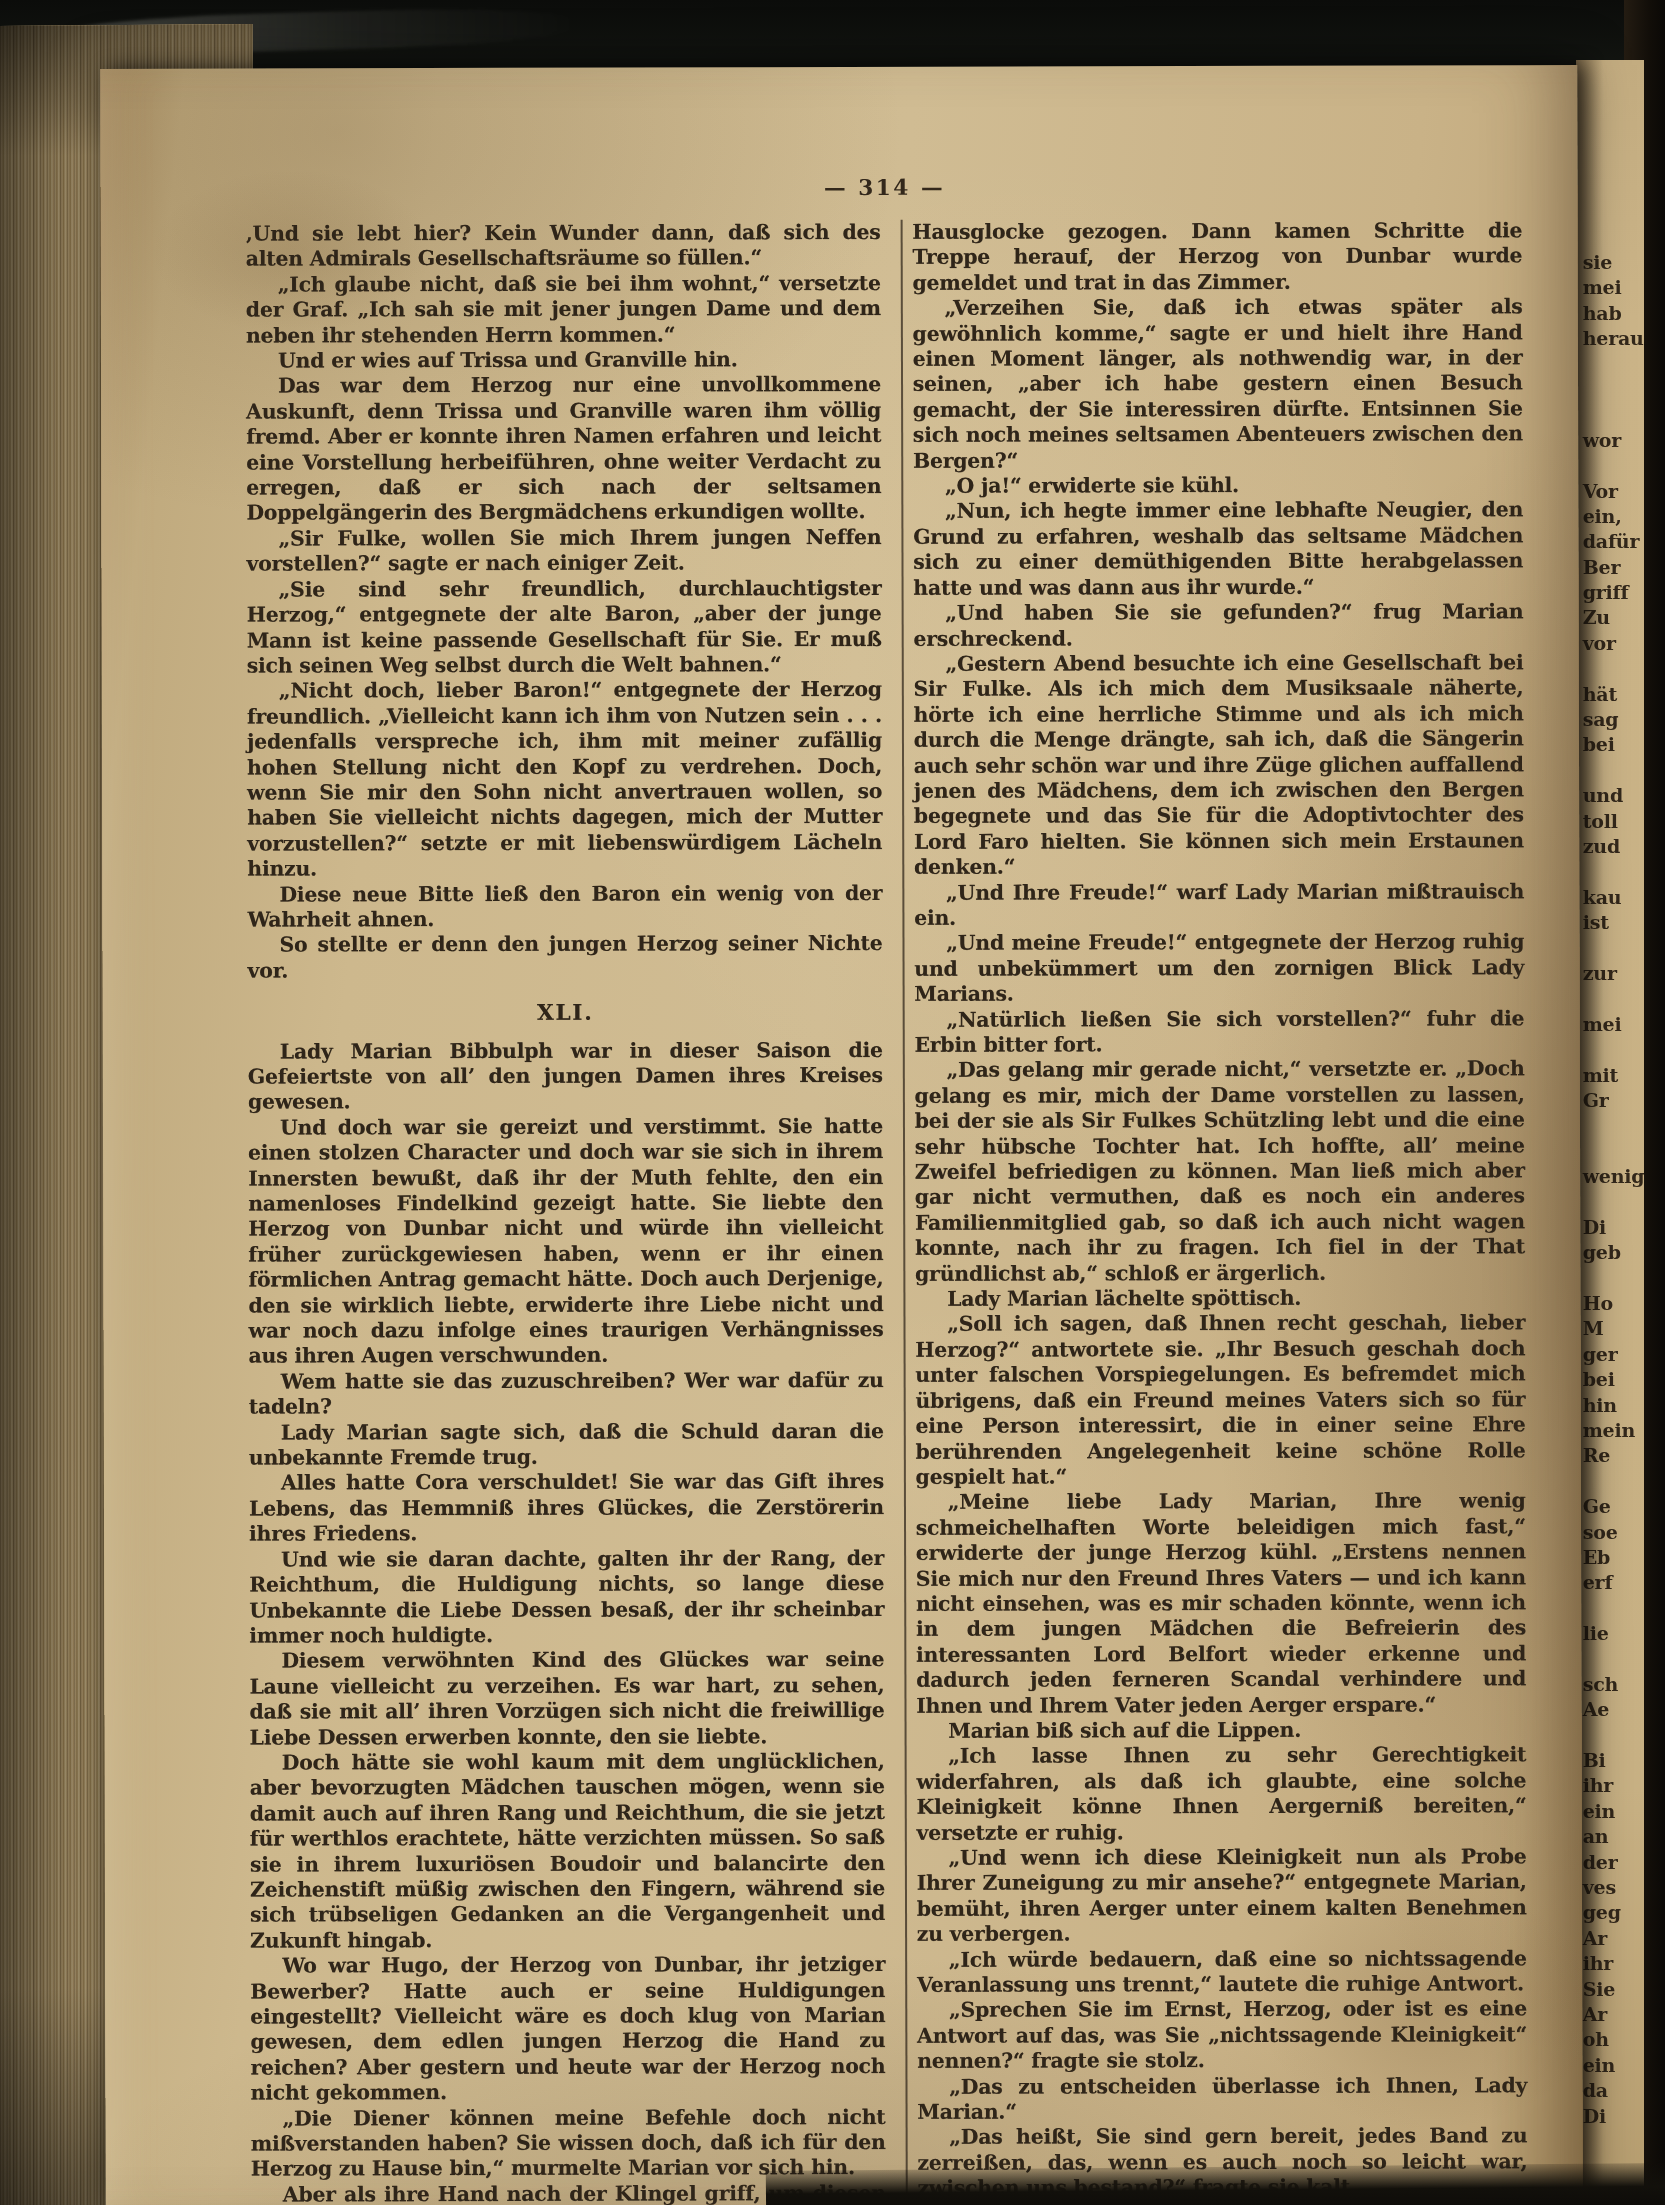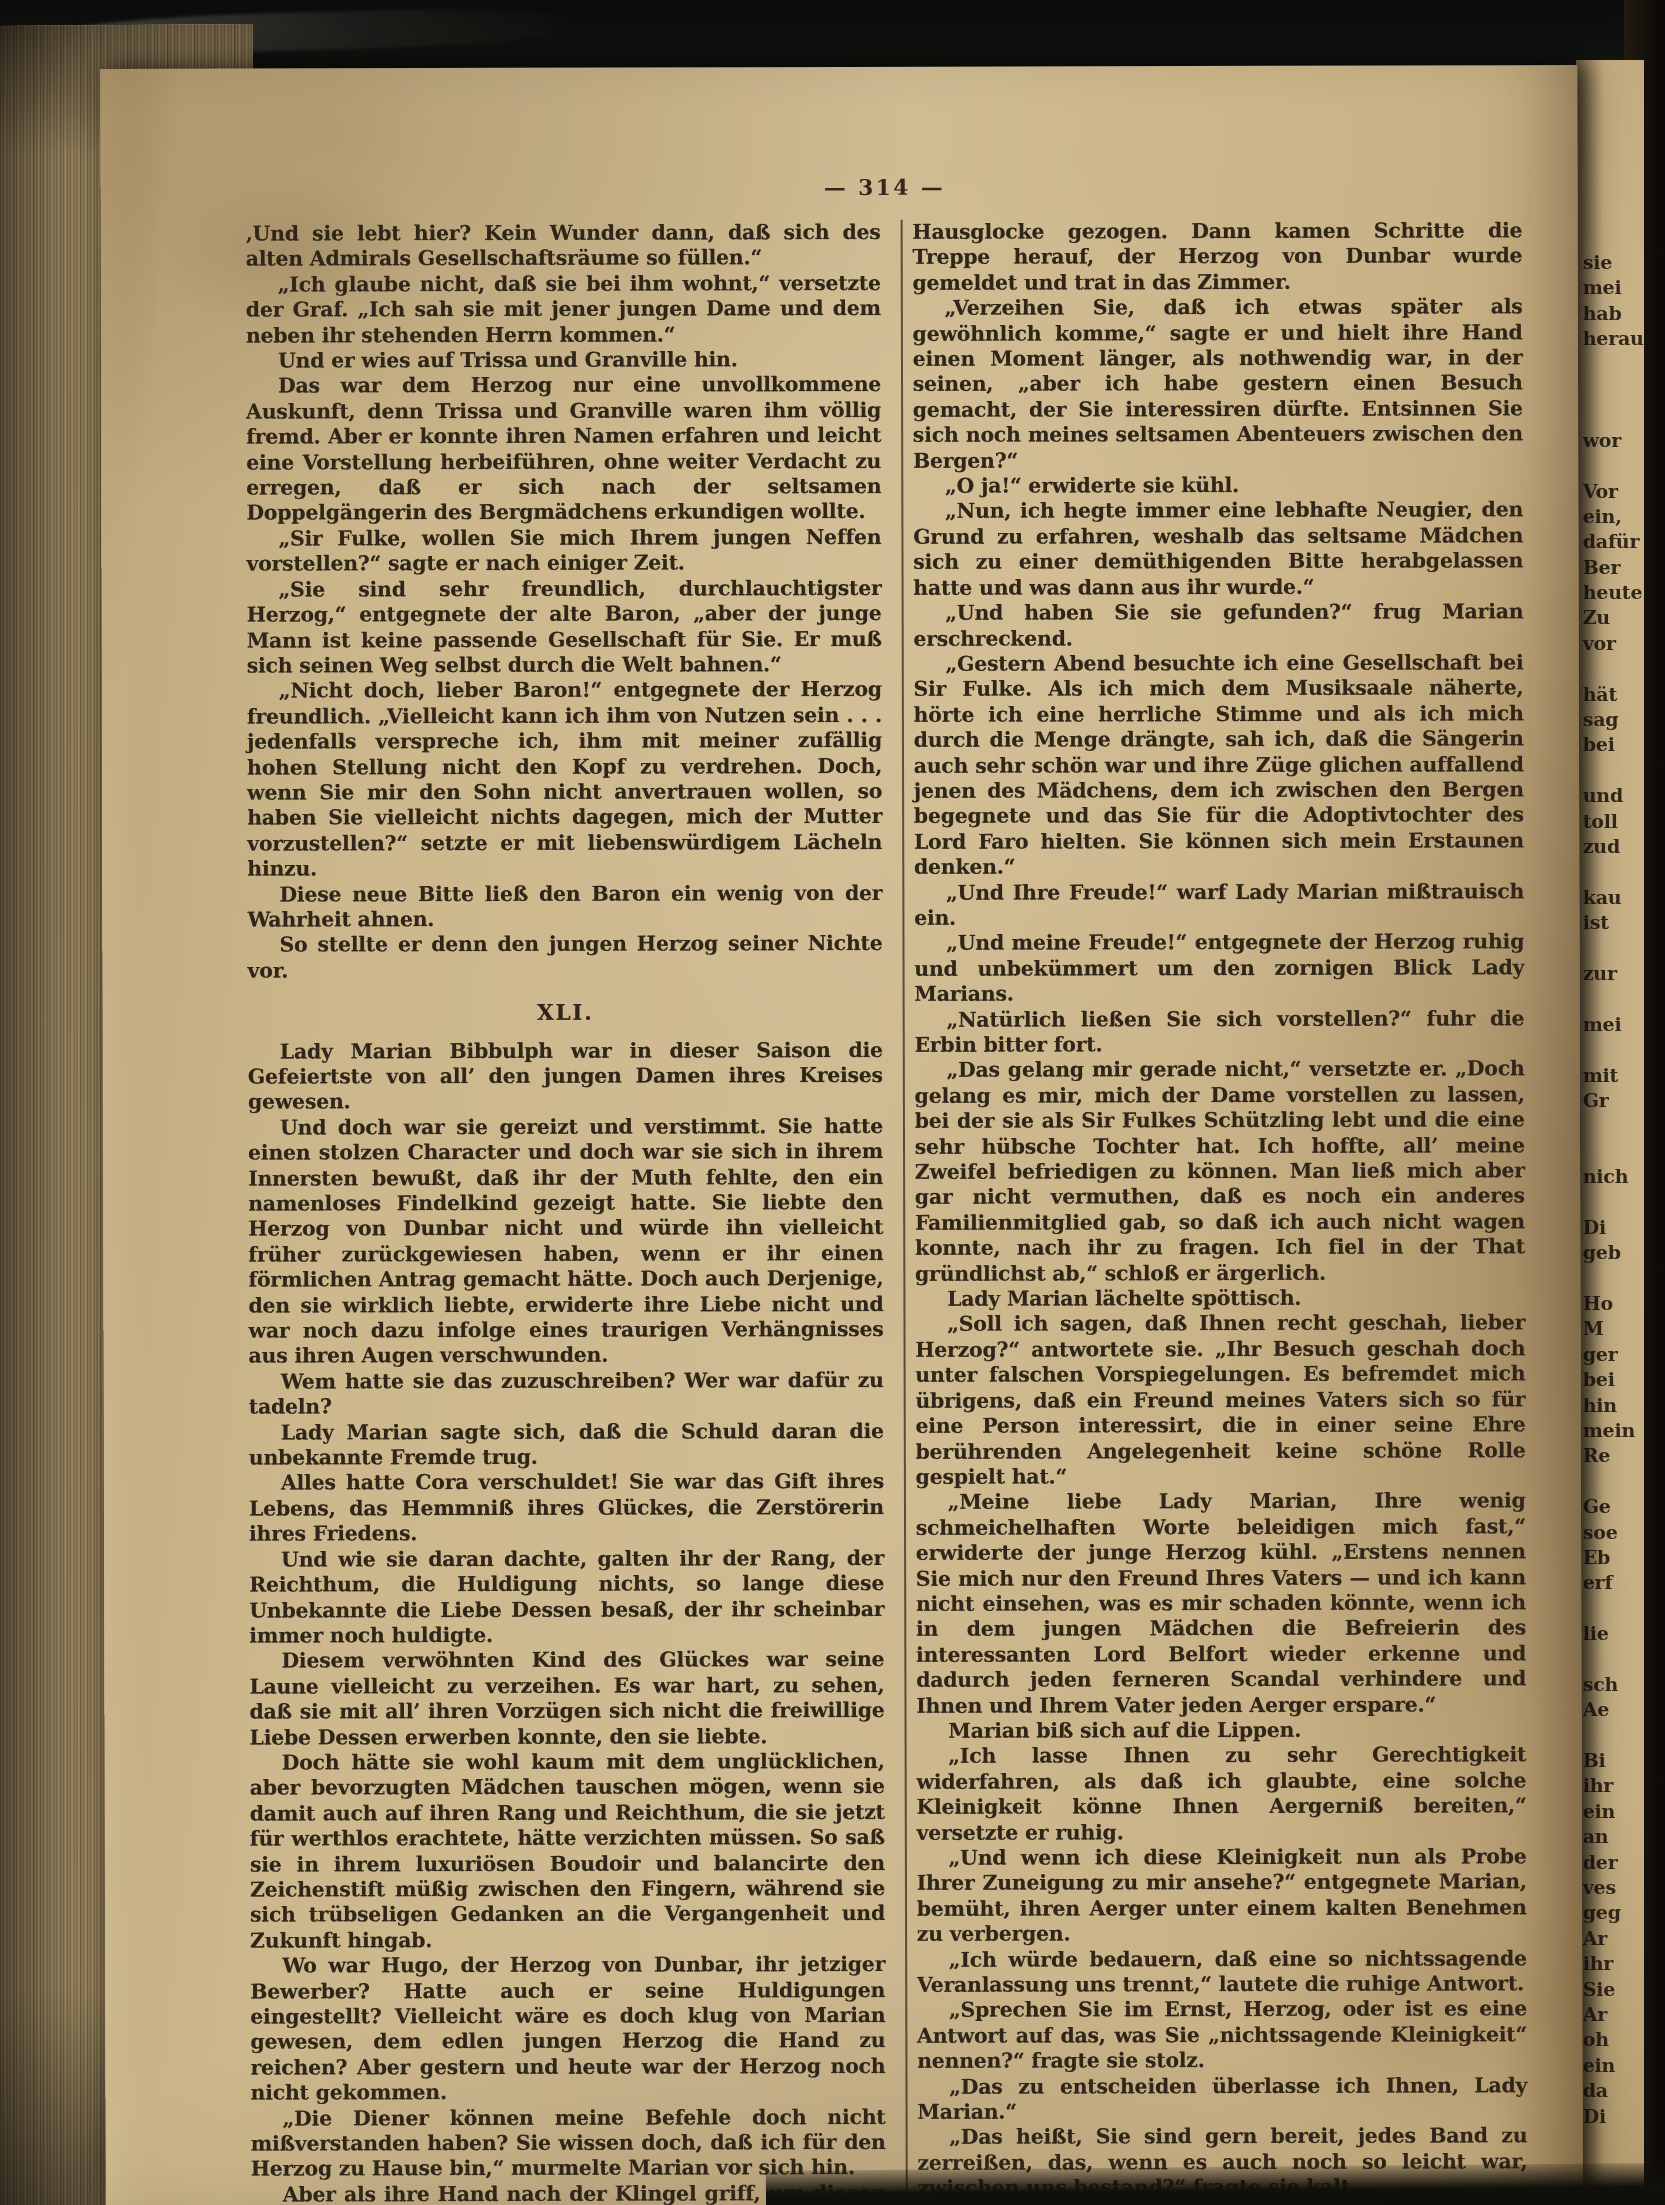--- a/index.html
+++ b/index.html
@@ -116,21 +116,21 @@
         <div class="edge-line">herauf</div>
         <div class="edge-line"></div>
         <div class="edge-line"></div>
         <div class="edge-line"></div>
         <div class="edge-line">wor</div>
         <div class="edge-line"></div>
         <div class="edge-line">Vor</div>
         <div class="edge-line">ein,</div>
         <div class="edge-line">dafür</div>
         <div class="edge-line">Ber</div>
-        <div class="edge-line">heute</div>
+        <div class="edge-line">griff</div>
         <div class="edge-line">Zu</div>
         <div class="edge-line">vor</div>
         <div class="edge-line"></div>
         <div class="edge-line">hät</div>
         <div class="edge-line">sag</div>
         <div class="edge-line">bei</div>
         <div class="edge-line"></div>
         <div class="edge-line">und</div>
         <div class="edge-line">toll</div>
         <div class="edge-line">zud</div>
@@ -139,21 +139,21 @@
         <div class="edge-line">ist</div>
         <div class="edge-line"></div>
         <div class="edge-line">zur</div>
         <div class="edge-line"></div>
         <div class="edge-line">mei</div>
         <div class="edge-line"></div>
         <div class="edge-line">mit</div>
         <div class="edge-line">Gr</div>
         <div class="edge-line"></div>
         <div class="edge-line"></div>
-        <div class="edge-line">nich</div>
+        <div class="edge-line">wenig</div>
         <div class="edge-line"></div>
         <div class="edge-line">Di</div>
         <div class="edge-line">geb</div>
         <div class="edge-line"></div>
         <div class="edge-line">Ho</div>
         <div class="edge-line">M</div>
         <div class="edge-line">ger</div>
         <div class="edge-line">bei</div>
         <div class="edge-line">hin</div>
         <div class="edge-line">mein</div>

